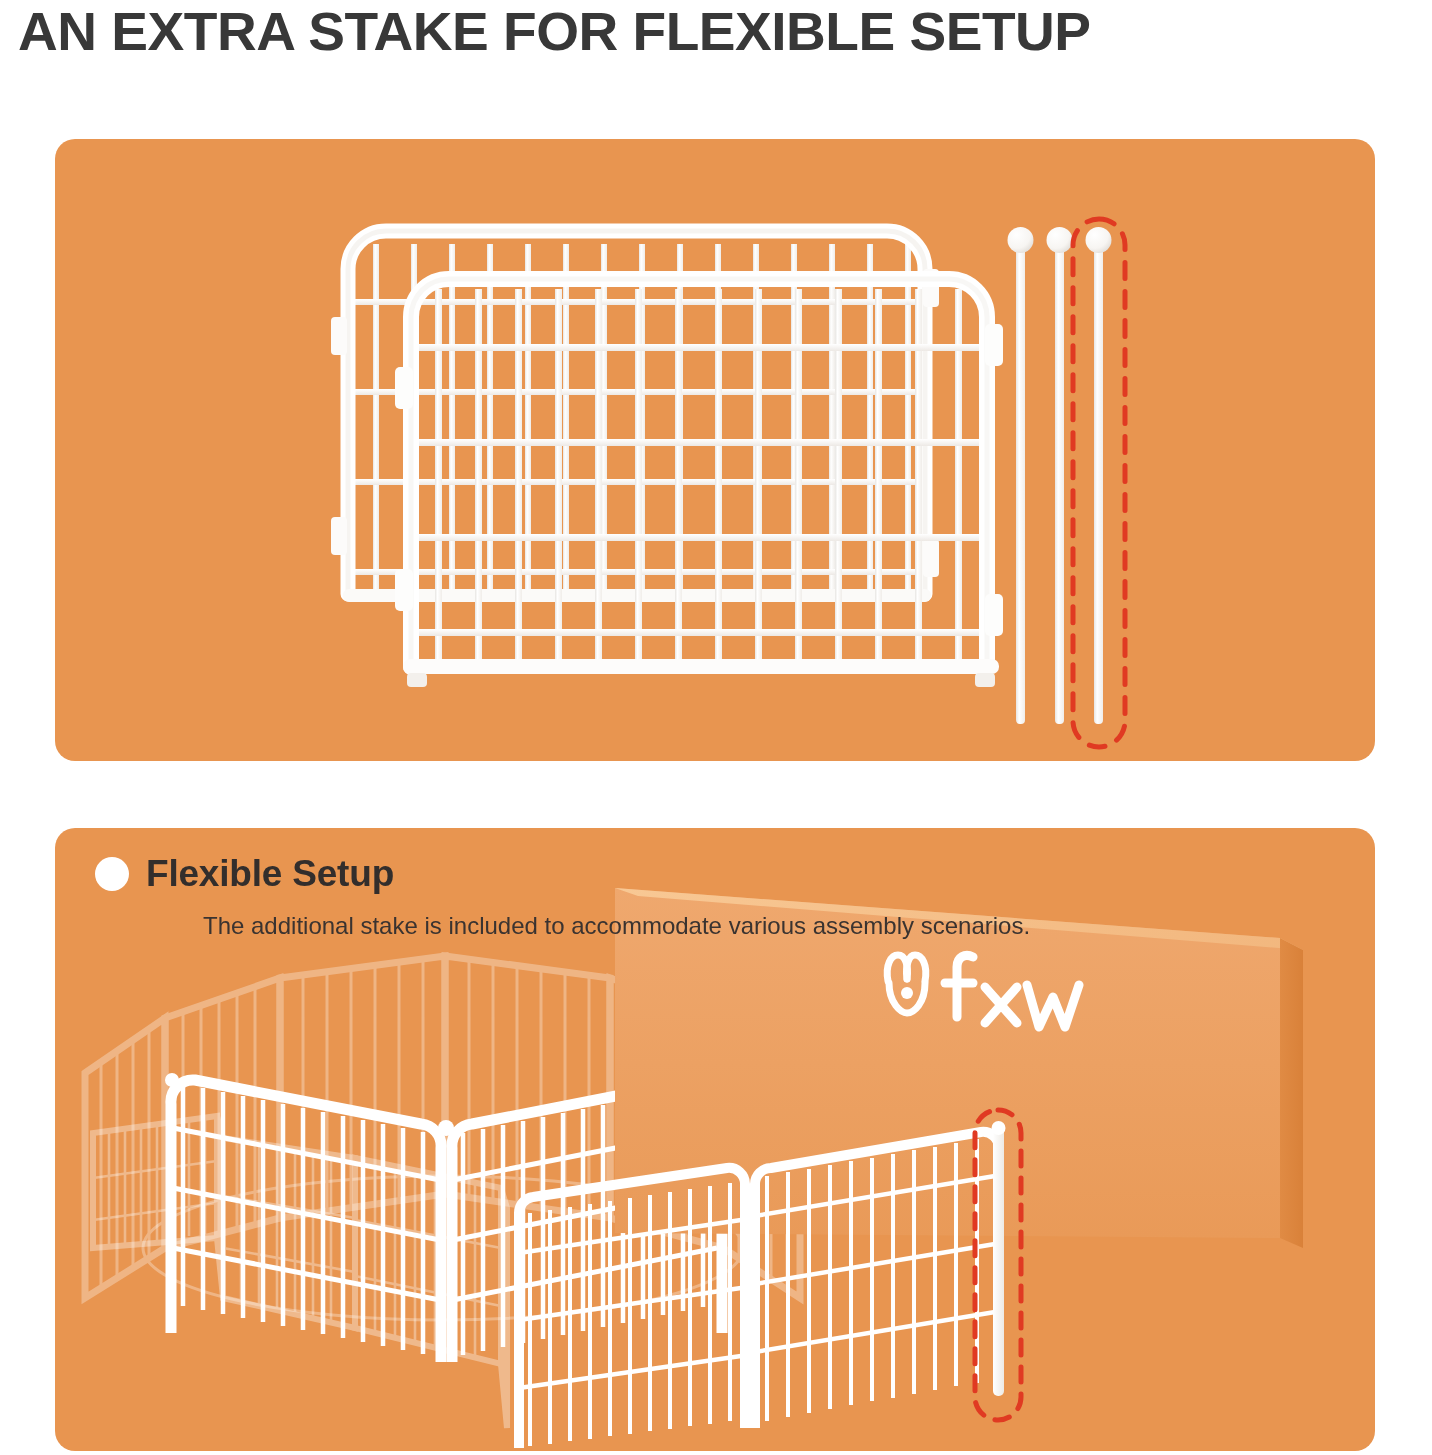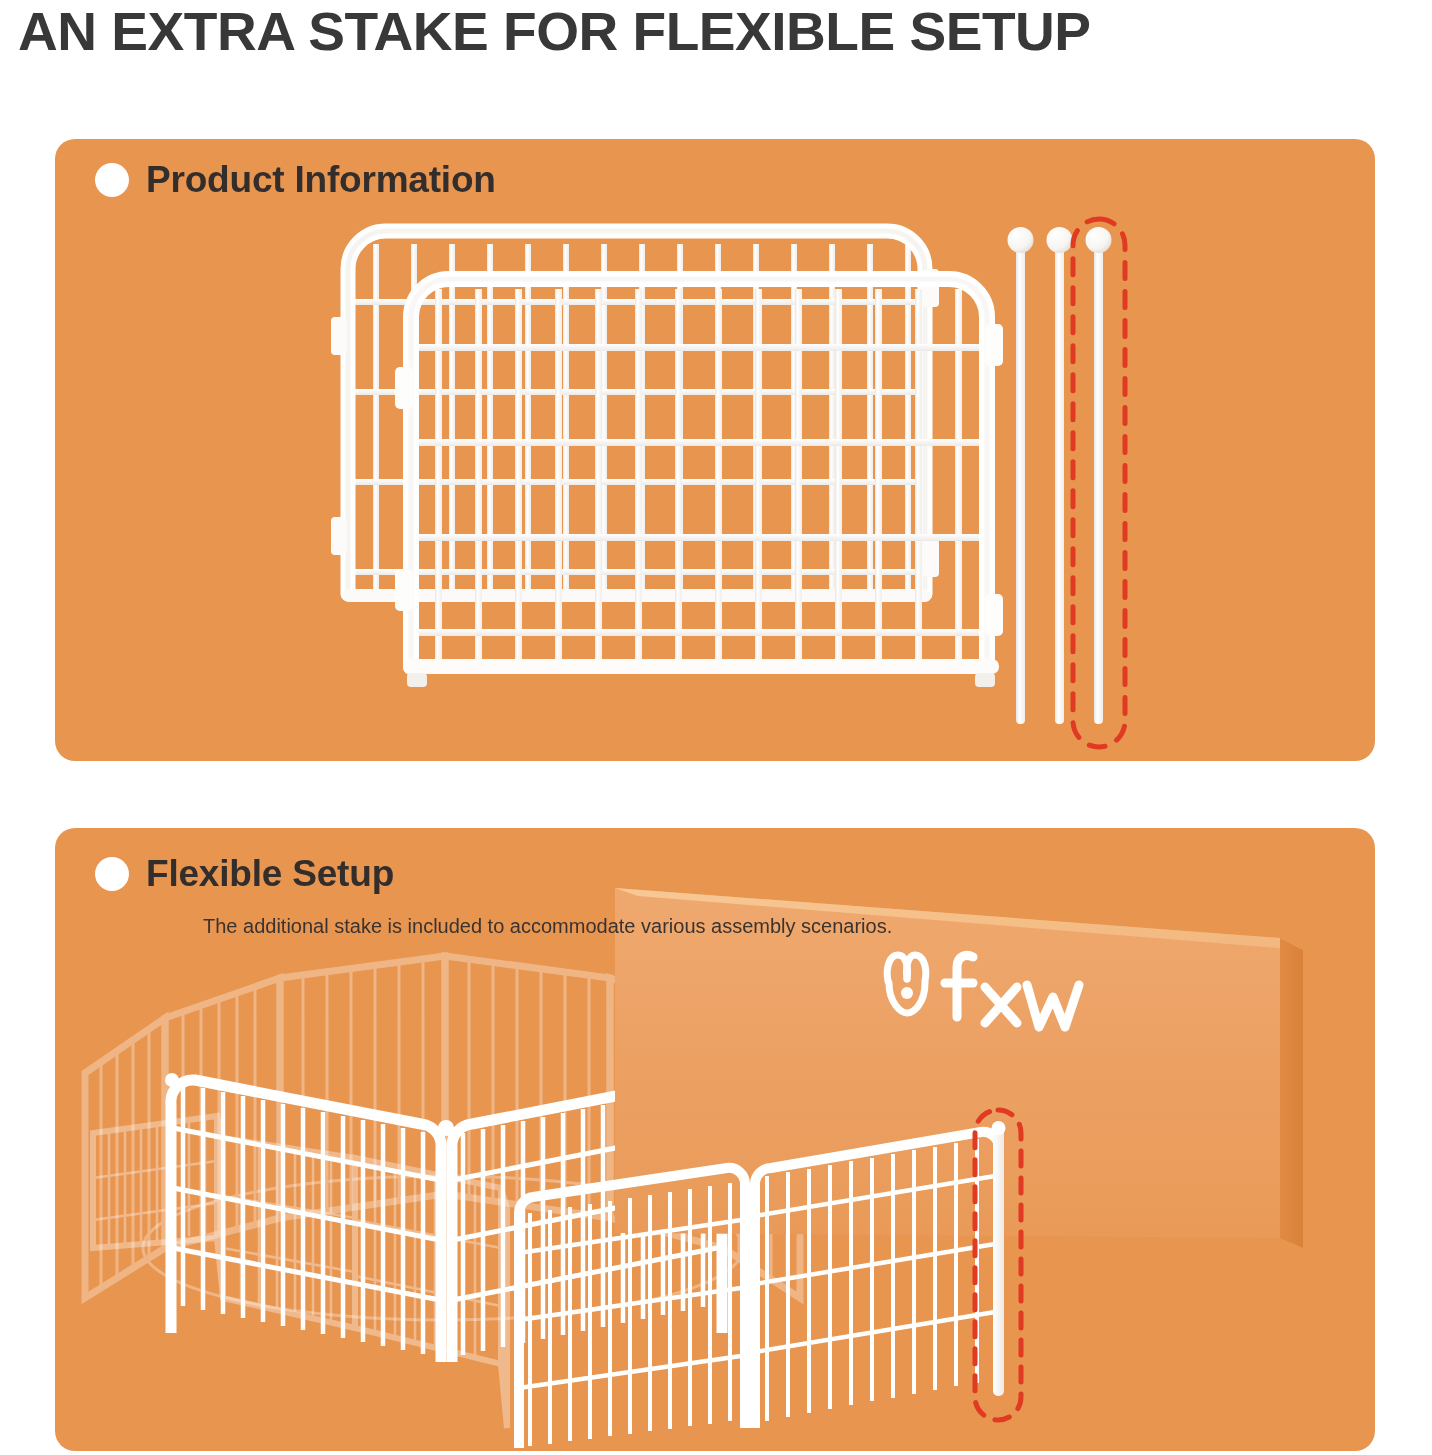--- a/index.html
+++ b/index.html
@@ -55,21 +55,21 @@
     line-height: 42px;
     color: #332E2C;
     letter-spacing: -0.2px;
     white-space: nowrap;
   }
   .sub-text {
     position: absolute;
     left: 148px; top: 83px;
     font-family: "Liberation Sans", sans-serif;
     font-weight: 400;
-    font-size: 20px;
+    font-size: 24px;
     line-height: 30px;
     color: #3A3330;
     white-space: nowrap;
   }
 
   
   .art { position: absolute; left: 0; top: 0; width: 100%; height: 100%; }
   svg { display: block; }
 </style>
 </head>
@@ -198,24 +198,20 @@
 
         <g>
           <rect x="1039" y="105" width="9" height="480" rx="4" fill="url(#wireV)"></rect>
           <circle cx="1043.5" cy="101" r="13" fill="url(#ball)"></circle>
         </g>
 
         <rect x="1018" y="80" width="52" height="528" rx="26" fill="none" stroke="#E03A22" stroke-width="5" stroke-dasharray="16 13" stroke-linecap="round"></rect>
       </g>
     </svg>
 
-    <div class="panel-head" id="head-product">
-      <span class="bullet"></span>
-      <span class="head-text">Product Information</span>
-    </div>
   </div>
 
   <div class="panel" id="panel-flex">
 
     <svg class="art" viewBox="0 0 1320 623">
       <defs>
         <linearGradient id="wallFace" x1="0" y1="0" x2="0" y2="1">
           <stop offset="0%" stop-color="#EFA86E"></stop>
           <stop offset="100%" stop-color="#E99A58"></stop>
         </linearGradient>

